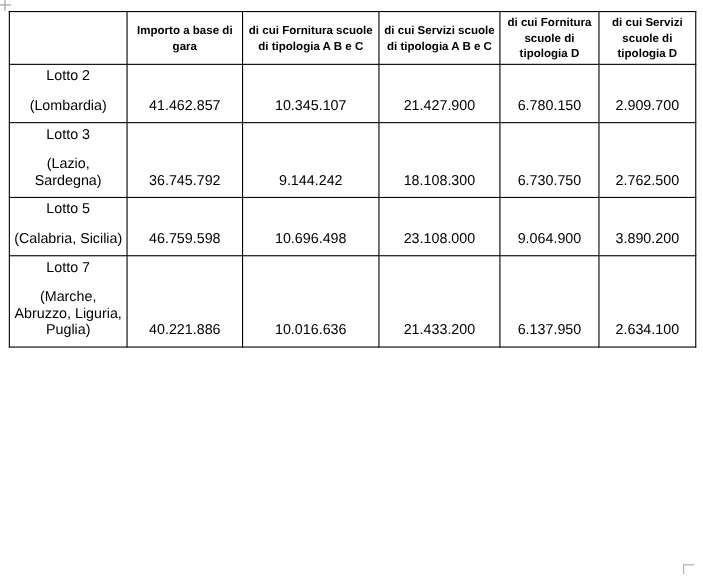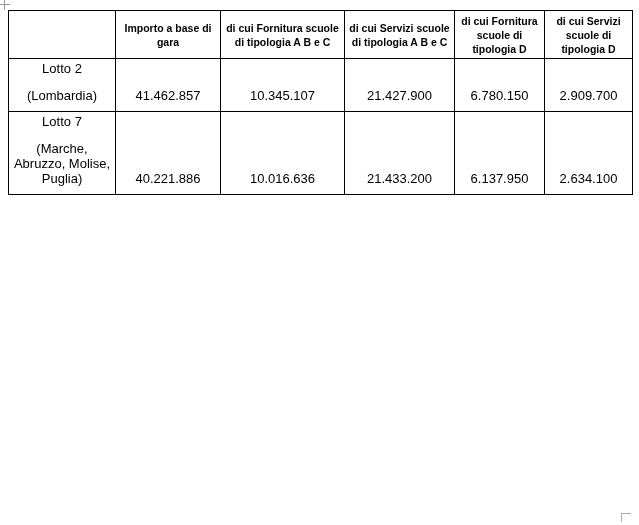--- a/index.html
+++ b/index.html
@@ -70,24 +70,46 @@
         <td class="label-cell">
           <div class="lotto-name">Lotto 2</div>
           <div class="lotto-regions">(Lombardia)</div>
         </td>
         <td class="num">41.462.857</td>
         <td class="num">10.345.107</td>
         <td class="num">21.427.900</td>
         <td class="num">6.780.150</td>
         <td class="num">2.909.700</td>
       </tr>
+      <tr class="r-55">
+        <td class="label-cell">
+          <div class="lotto-name">Lotto 3</div>
+          <div class="lotto-regions">(Lazio, Sardegna)</div>
+        </td>
+        <td class="num">36.745.792</td>
+        <td class="num">9.144.242</td>
+        <td class="num">18.108.300</td>
+        <td class="num">6.730.750</td>
+        <td class="num">2.762.500</td>
+      </tr>
+      <tr class="r-55">
+        <td class="label-cell">
+          <div class="lotto-name">Lotto 5</div>
+          <div class="lotto-regions">(Calabria, Sicilia)</div>
+        </td>
+        <td class="num">46.759.598</td>
+        <td class="num">10.696.498</td>
+        <td class="num">23.108.000</td>
+        <td class="num">9.064.900</td>
+        <td class="num">3.890.200</td>
+      </tr>
       <tr class="r-67">
         <td class="label-cell">
           <div class="lotto-name">Lotto 7</div>
-          <div class="lotto-regions">(Marche, Abruzzo, Molise, Puglia)</div>
+          <div class="lotto-regions">(Marche, Abruzzo, Liguria, Puglia)</div>
         </td>
         <td class="num">40.221.886</td>
         <td class="num">10.016.636</td>
         <td class="num">21.433.200</td>
         <td class="num">6.137.950</td>
         <td class="num">2.634.100</td>
       </tr>
 
     </tbody>
   </table>

